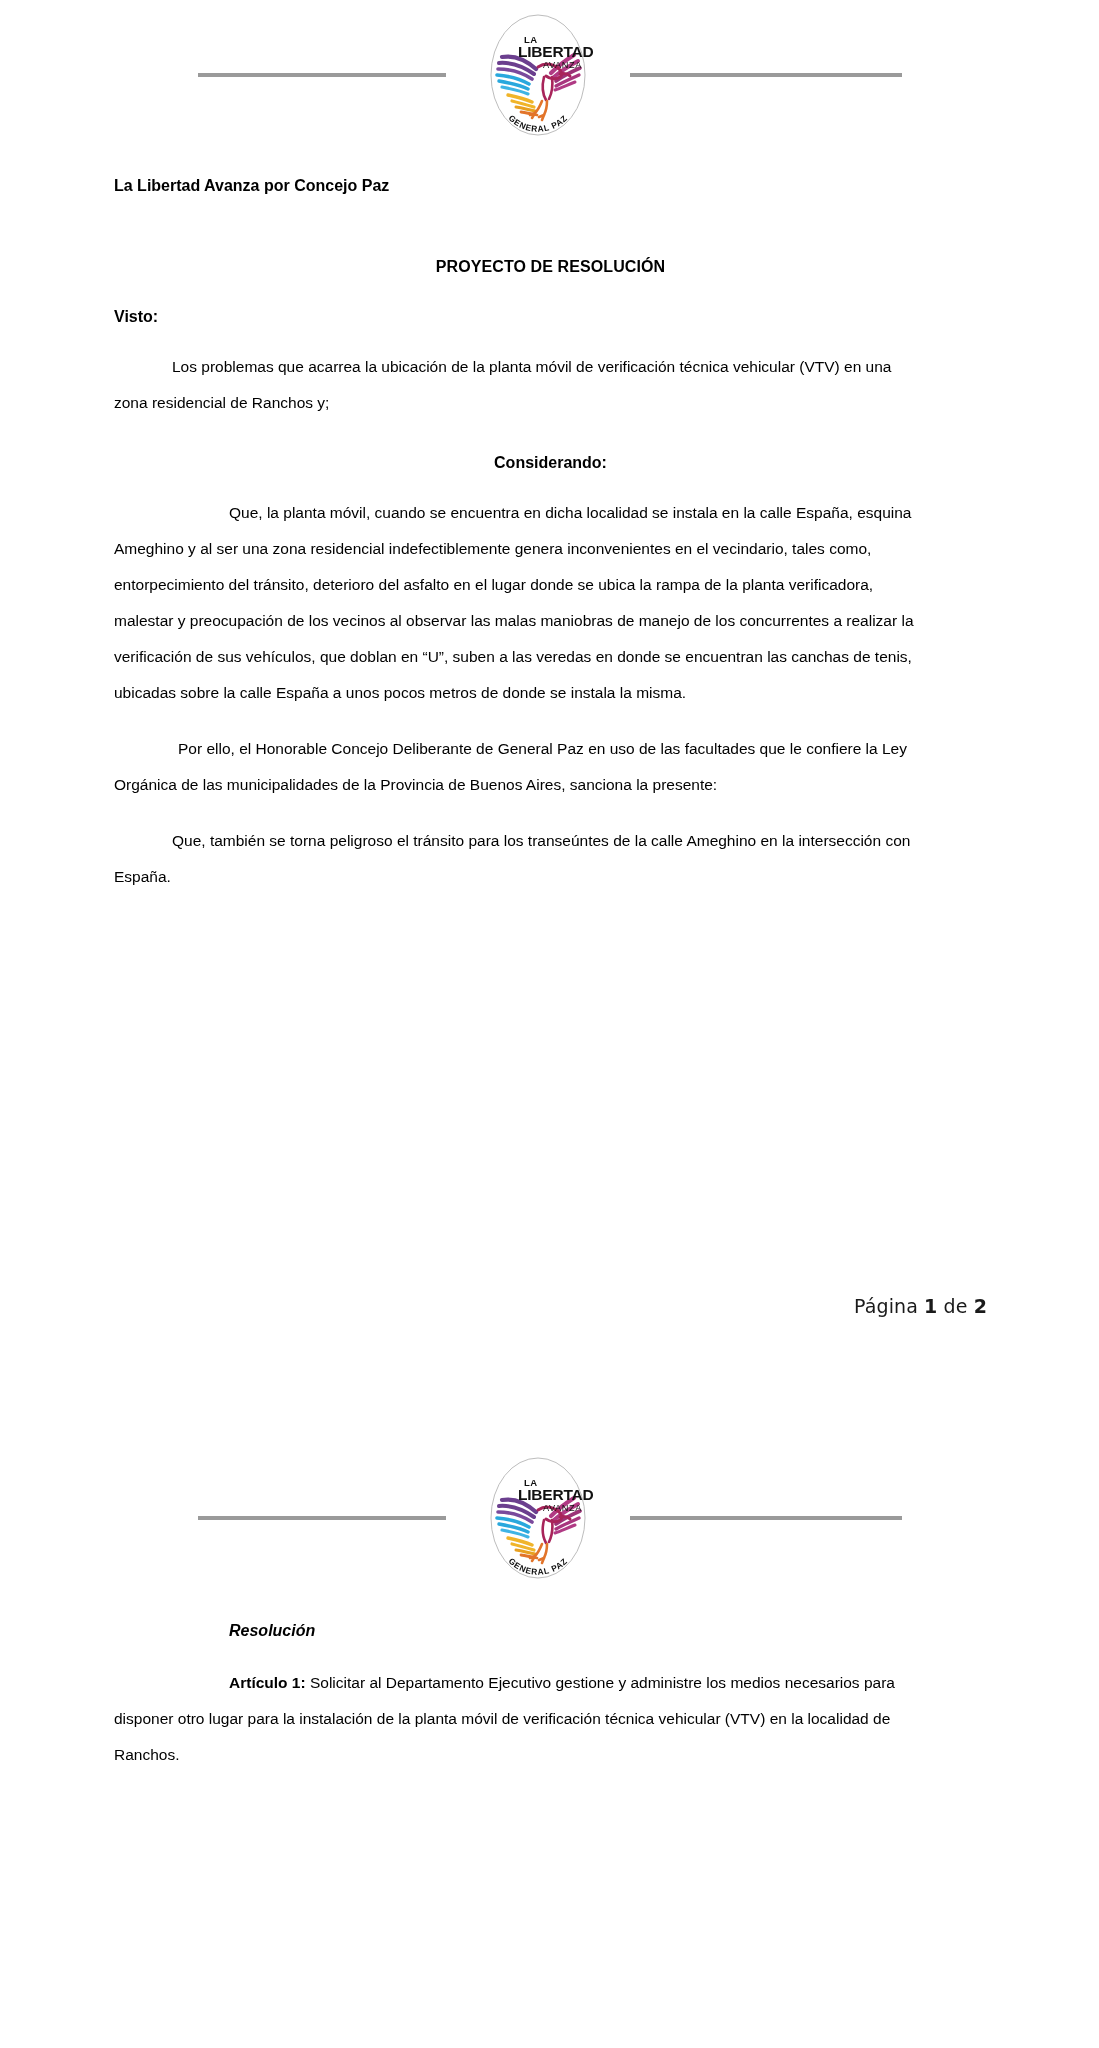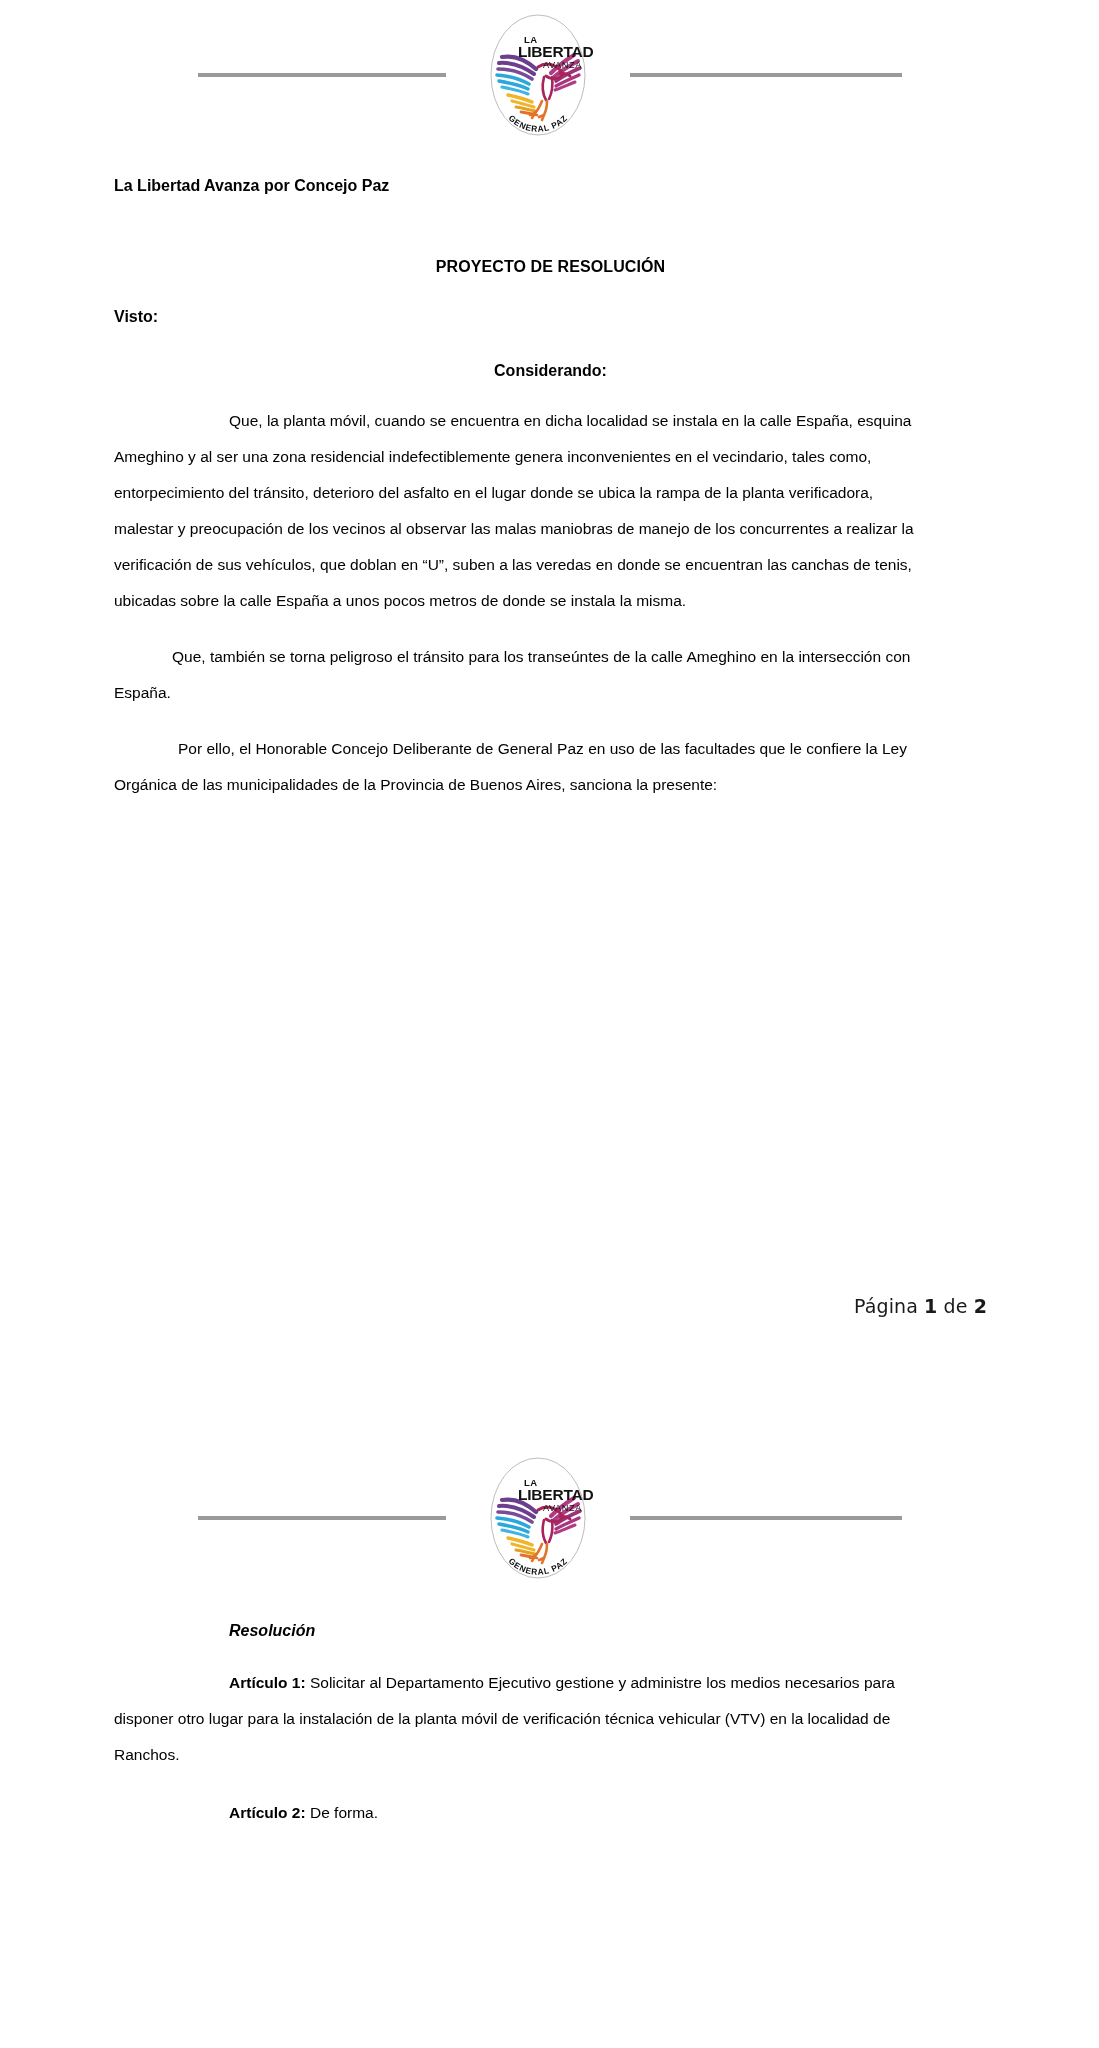--- a/index.html
+++ b/index.html
@@ -212,28 +212,29 @@
 
     <div class="body">
 
       <p class="org-title">La Libertad Avanza por Concejo Paz</p>
 
 
       <p class="doc-title">PROYECTO DE RESOLUCIÓN</p>
 
       <p class="section-label">Visto:</p>
 
+      <p class="para indent-1">Los problemas que acarrea la ubicación de la planta móvil de verificación técnica vehicular (VTV) en una zona residencial de Ranchos y;</p>
 
       <p class="section-label considerando">Considerando:</p>
 
       <p class="para indent-2">Que, la planta móvil, cuando se encuentra en dicha localidad se instala en la calle España, esquina Ameghino y al ser una zona residencial indefectiblemente genera inconvenientes en el vecindario, tales como, entorpecimiento del tránsito, deterioro del asfalto en el lugar donde se ubica la rampa de la planta verificadora, malestar y preocupación de los vecinos al observar las malas maniobras de manejo de los concurrentes a realizar la verificación de sus vehículos, que doblan en “U”, suben a las veredas en donde se encuentran las canchas de tenis, ubicadas sobre la calle España a unos pocos metros de donde se instala la misma.</p>
 
+      <p class="para indent-3">Por ello, el Honorable Concejo Deliberante de General Paz en uso de las facultades que le confiere la Ley Orgánica de las municipalidades de la Provincia de Buenos Aires, sanciona la presente:</p>
+
       <p class="para indent-1">Que, también se torna peligroso el tránsito para los transeúntes de la calle Ameghino en la intersección con España.</p>
-
-      <p class="para indent-3">Por ello, el Honorable Concejo Deliberante de General Paz en uso de las facultades que le confiere la Ley Orgánica de las municipalidades de la Provincia de Buenos Aires, sanciona la presente:</p>
 
     </div>
 
     <div class="page-footer">
       <span>Página </span><b>1</b><span> de </span><b>2</b>
     </div>
 
   </section>
 
   <section class="page page-2">
@@ -289,19 +290,18 @@
 
       <div class="hdr-rule right"></div>
     </div>
 
     <div class="body">
 
       <p class="res-head">Resolución</p>
 
       <p class="art indent-2"><b>Artículo 1:</b><span> Solicitar al Departamento Ejecutivo gestione y administre los medios necesarios para disponer otro lugar para la instalación de la planta móvil de verificación técnica vehicular (VTV) en la localidad de Ranchos.</span></p>
 
-      <p class="art indent-2"><b>Artículo 2:</b><span> De forma.</span></p>
 
     </div>
 
   </section>
 
 </div>
 
 </body></html>

